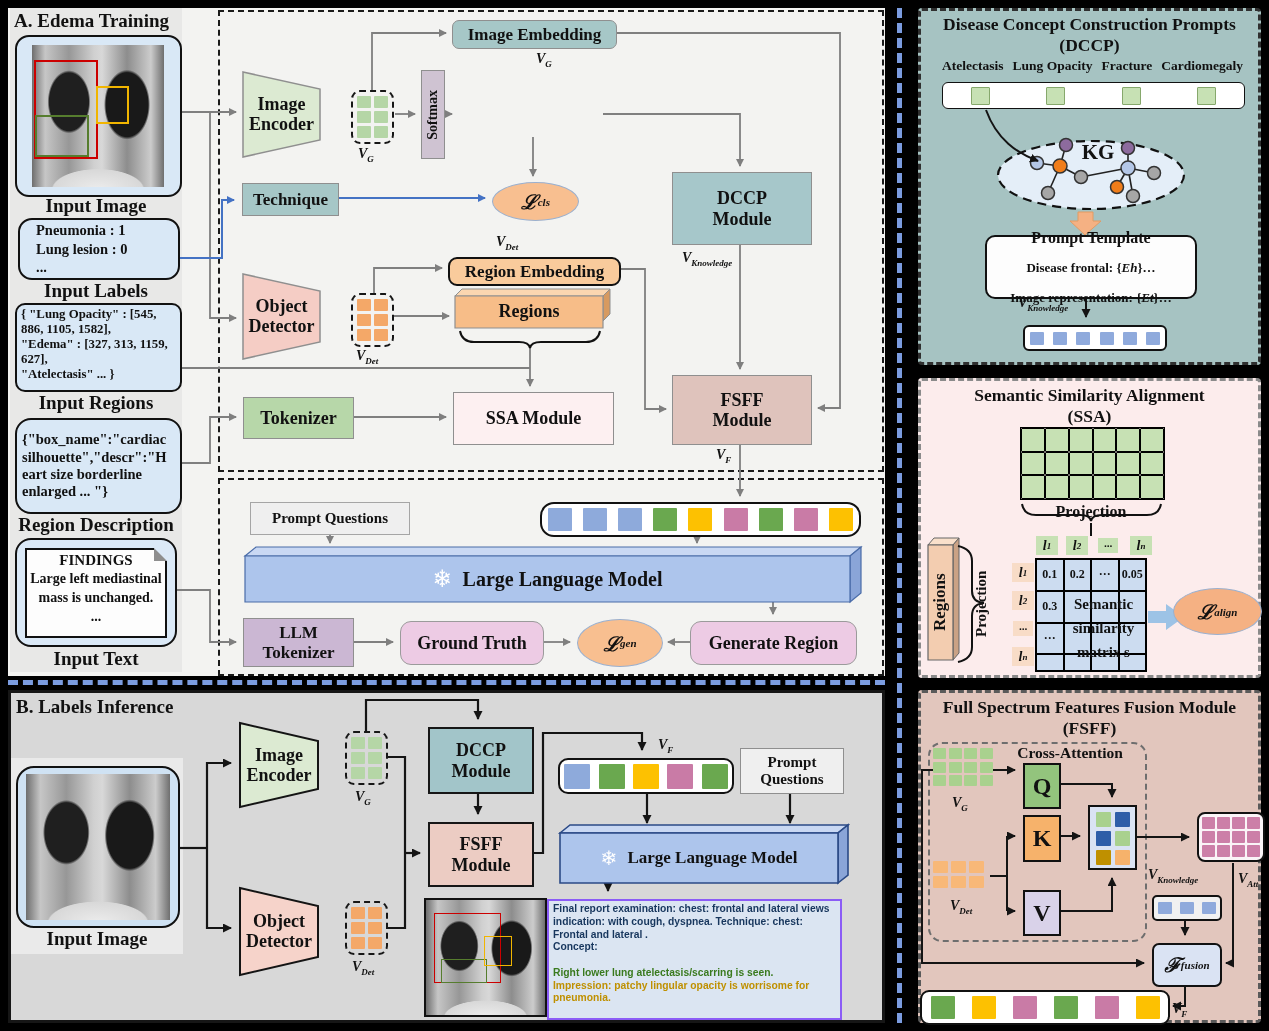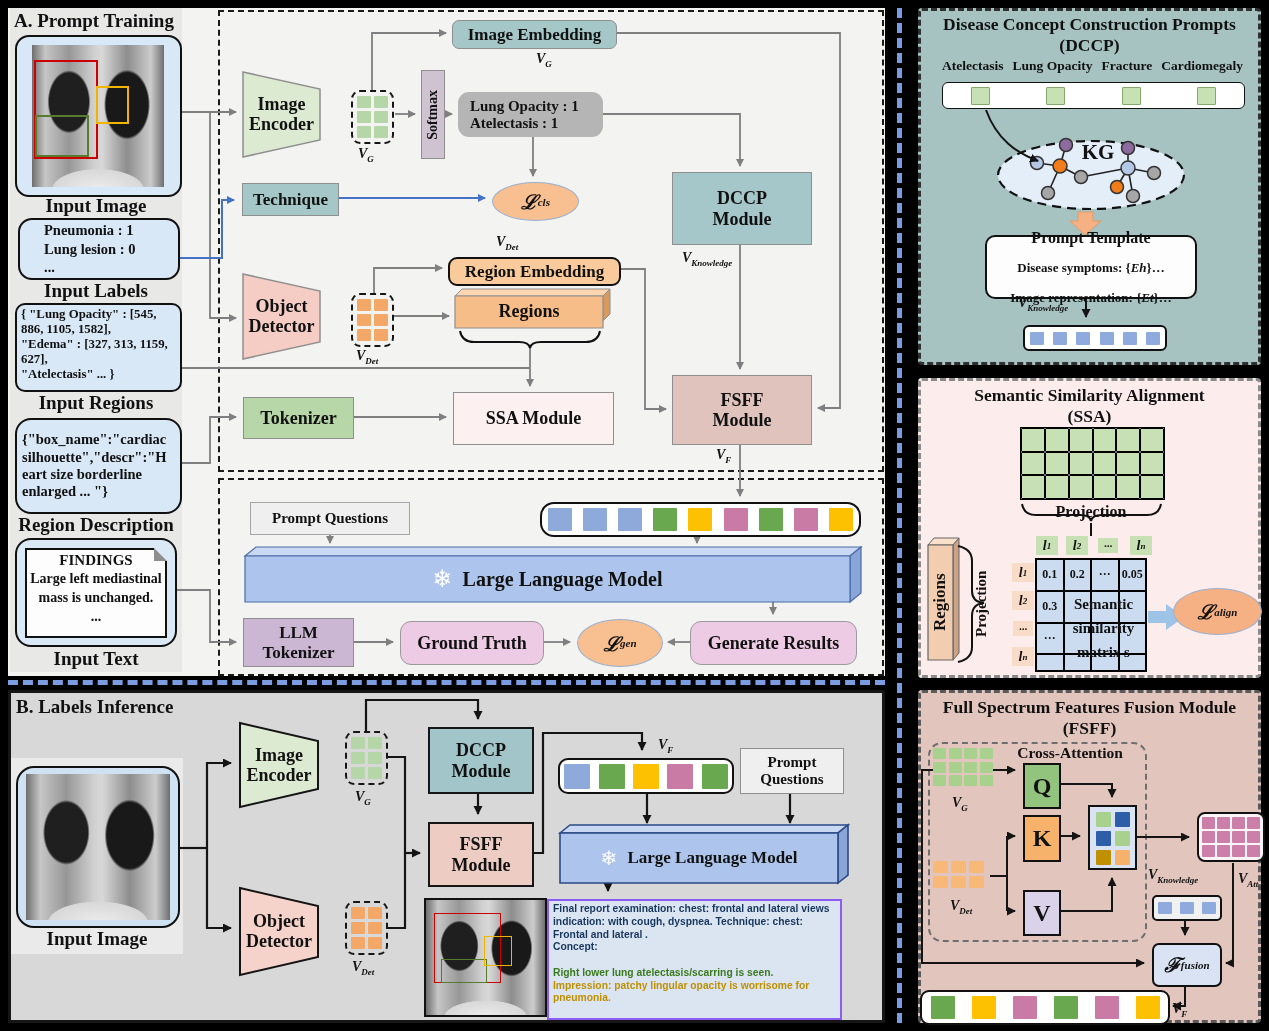--- a/index.html
+++ b/index.html
@@ -195,33 +195,33 @@
       <path d="M1057,836 H1080" marker-end="url(#mk)"></path>
       <path d="M1057,911 H1112 V878" marker-end="url(#mk)"></path>
       <path d="M1137,837 H1189" marker-end="url(#mk)"></path>
       <path d="M1233,863 V963 H1226" marker-end="url(#mk)"></path>
       <path d="M1185,917 V935" marker-end="url(#mk)"></path>
       <path d="M935,770 H922 V963 H1144" marker-end="url(#mk)"></path>
       <path d="M1185,983 V1006 H1173" marker-end="url(#mk)"></path>
     </g>
   </svg>
 
-  <div class="ttl" style="left:14px;top:10px;font-size:19px;">A. Prompt Training</div>
+  <div class="ttl" style="left:14px;top:10px;font-size:19px;">A. Edema Training</div>
 
   <div class="card" style="left:15px;top:35px;width:163px;height:158px;">
     <div class="xray" style="position:absolute;left:15px;top:8px;width:132px;height:142px;">
       <div class="bbox" style="left:2px;top:15px;width:60px;height:95px;border:2px solid #cc0000;"></div>
       <div class="bbox" style="left:64px;top:41px;width:29px;height:34px;border:2px solid #f1b500;"></div>
       <div class="bbox" style="left:3px;top:70px;width:50px;height:38px;border:2px solid #567d2e;"></div>
     </div>
   </div>
   <div class="lab" style="left:10px;top:195px;width:172px;font-size:19px;">Input Image</div>
 
   <div class="card" style="left:18px;top:218px;width:158px;height:58px;display:flex;align-items:center;">
-    <div style="white-space:pre-line;font-size:14.5px;padding-left:24px;line-height:1.3;">Pneumonia : 1
+    <div style="white-space:pre-line;font-size:14.5px;padding-left:16px;line-height:1.3;">Pneumonia : 1
 Lung lesion : 0
 ...</div>
   </div>
   <div class="lab" style="left:10px;top:280px;width:172px;font-size:19px;">Input Labels</div>
 
   <div class="card" style="left:15px;top:303px;width:163px;height:85px;border-radius:10px;">
     <div style="white-space:pre-line;font-size:12.8px;padding:2px 4px;line-height:1.18;">{ "Lung Opacity" : [545,
 886, 1105, 1582],
   "Edema" : [327, 313, 1159,
 627],
@@ -264,23 +264,20 @@
   <div class="vl" style="left:358px;top:147px;">
     <span>V</span><sub>G</sub></div>
 
   <div class="bx" style="left:421px;top:70px;width:22px;height:87px;background:#cfc3d2;border:1.5px solid #8f8f8f;">
     <span class="vtext" style="font-size:14px;font-weight:bold;">Softmax</span></div>
 
   <div class="bx" style="left:452px;top:20px;width:163px;height:27px;background:#a6c7c7;border:1.5px solid #8f8f8f;border-radius:7px;font-size:17px;">Image Embedding</div>
   <div class="vl" style="left:536px;top:52px;">
     <span>V</span><sub>G</sub></div>
 
-  <div class="bx" style="left:458px;top:92px;width:145px;height:45px;background:#b5b5b5;border-radius:11px;justify-content:flex-start;">
-    <span style="padding-left:12px;font-size:15px;text-align:left;white-space:pre-line;">Lung Opacity : 1
-Atelectasis : 1</span></div>
 
   <div class="bx" style="left:242px;top:183px;width:95px;height:31px;background:#a6c7c7;border:1.5px solid #8f8f8f;font-size:17px;">Technique</div>
 
   <div class="ell" style="left:492px;top:182px;width:85px;height:37px;">
     <span class="ls">ℒ</span>
       <sub>cls</sub>
     </div>
 
   <div class="bx" style="left:672px;top:172px;width:138px;height:71px;background:#a6c7ca;border:1.5px solid #8f8f8f;font-size:18px;">DCCP
 Module</div>
@@ -331,21 +328,21 @@
     <span class="flake" style="font-size:24px;">❄</span>
     <span style="font-size:20px;">Large Language Model</span></div>
 
   <div class="bx" style="left:243px;top:618px;width:109px;height:47px;background:#cbb7d3;border:1.5px solid #8f8f8f;font-size:17px;">LLM
 Tokenizer</div>
   <div class="bx" style="left:400px;top:621px;width:142px;height:42px;background:#edcbe4;border:1.5px solid #9b9b9b;border-radius:11px;font-size:18px;">Ground Truth</div>
   <div class="ell" style="left:577px;top:619px;width:84px;height:46px;">
     <span class="ls">ℒ</span>
       <sub>gen</sub>
     </div>
-  <div class="bx" style="left:690px;top:621px;width:165px;height:42px;background:#edcbe4;border:1.5px solid #9b9b9b;border-radius:11px;font-size:18px;">Generate Results</div>
+  <div class="bx" style="left:690px;top:621px;width:165px;height:42px;background:#edcbe4;border:1.5px solid #9b9b9b;border-radius:11px;font-size:18px;">Generate Region</div>
 
   <div class="ttl" style="left:16px;top:696px;font-size:19px;">B. Labels Inference</div>
 
   <div class="card" style="left:16px;top:766px;width:160px;height:158px;border-radius:18px;background:#cfe2f3;">
     <div class="xray" style="position:absolute;left:8px;top:6px;width:144px;height:146px;"></div>
   </div>
   <div class="lab" style="left:11px;top:928px;width:172px;font-size:19px;">Input Image</div>
 
   <div class="bx" style="left:240px;top:737px;width:78px;height:56px;font-size:18px;">Image
 Encoder</div>
@@ -423,21 +420,21 @@
       <div style="background: rgb(199, 225, 180);"></div>
       <div style="background: rgb(199, 225, 180);"></div>
       <div style="background: rgb(199, 225, 180);"></div>
       <div style="background: rgb(199, 225, 180);"></div>
     </div>
   <div class="lab" style="left:1078px;top:140px;width:40px;font-size:21px;">KG</div>
 
   <div class="bx" style="left:985px;top:235px;width:208px;height:60px;background:#fdfdfd;border:2px solid #111;border-radius:10px;flex-direction:column;">
     <div style="font-size:16px;">Prompt Template</div>
     <div style="font-size:13px;">
-      <span>Disease symptoms: {</span><i>Eh</i><span>}…</span>
+      <span>Disease frontal: {</span><i>Eh</i><span>}…</span>
     </div>
     <div style="font-size:13px;">
       <span>Image representation: {</span><i>Et</i><span>}…</span>
     </div>
   </div>
   <div class="vl" style="left:1018px;top:296px;">
     <span>V</span><sub>Knowledge</sub></div>
   <div class="tokens cells" id="dccpKbar" style="left:1023px;top:325px;width:140px;height:22px;border-width:2px;border-radius:6px;">
       <div style="background: rgb(143, 170, 220);"></div>
       <div style="background: rgb(143, 170, 220);"></div>

